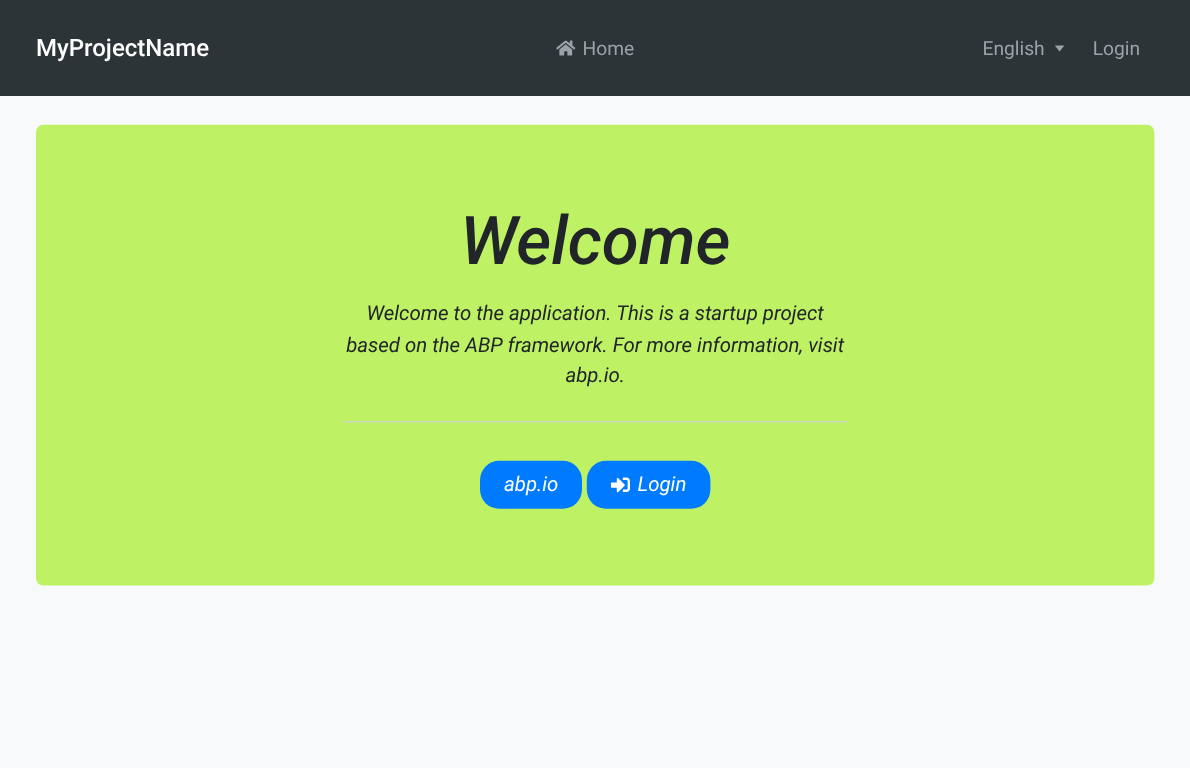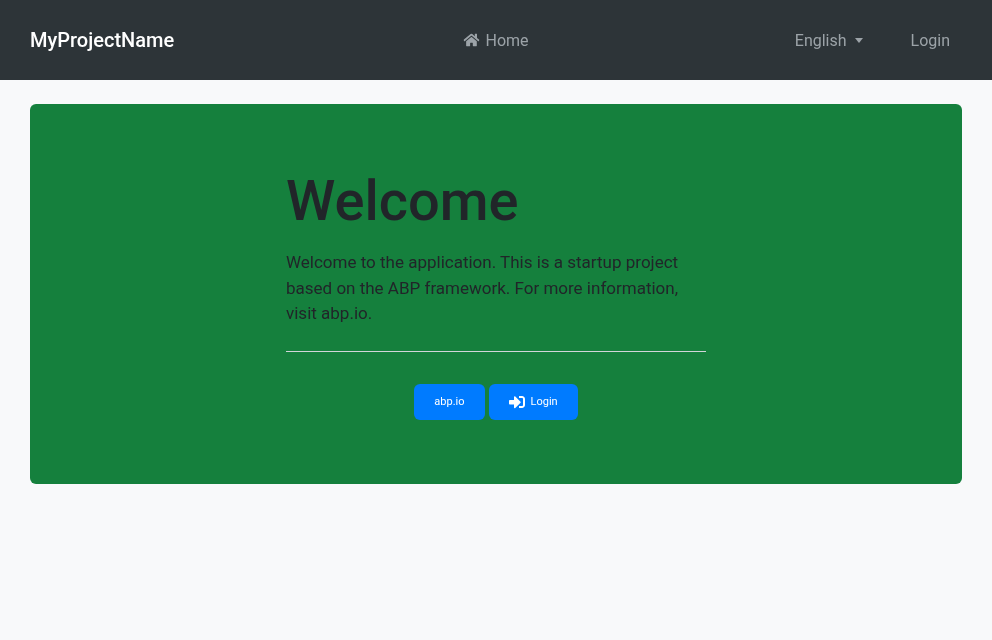--- a/index.html
+++ b/index.html
@@ -46,21 +46,21 @@
       cursor: pointer;
       display: flex;
       align-items: center;
       gap: 6px;
       padding: 8px 12px;
     }
     
     .navbar-right {
       display: flex;
       align-items: flex-end;
-      gap: 24px;
+      gap: 0;
     }
     
     .dropdown-toggle {
       display: flex;
       align-items: center;
       gap: 4px;
     }
     
     .caret-icon {
       width: 0;
@@ -69,24 +69,25 @@
       border-right: 4px solid transparent;
       border-top: 5px solid #9ca3a8;
       margin-left: 4px;
     }
     
     .container {
       padding: 24px 30px;
     }
     
     .jumbotron {
-      background-color: #15803d;
+      background-color: #bef264;
       border-radius: 6px;
       padding: 64px 48px;
-      text-align: left;
+      text-align: center;
+      font-style: italic;
     }
     
     .content-wrapper {
       max-width: 420px;
       margin: 0 auto;
     }
     
     .welcome-title {
       font-size: 56px;
       font-weight: 500;
@@ -110,23 +111,23 @@
     .button-group {
       display: flex;
       gap: 4px;
       justify-content: center;
     }
     
     .btn-primary {
       background-color: #007bff;
       color: #ffffff;
       border: none;
-      border-radius: 6px;
+      border-radius: 16px;
       padding: 10px 20px;
-      font-size: 11px;
+      font-size: 17px;
       cursor: pointer;
       display: inline-flex;
       align-items: center;
       gap: 6px;
     }
     
     .home-icon {
       display: inline-block;
       width: 16px;
       height: 16px;

